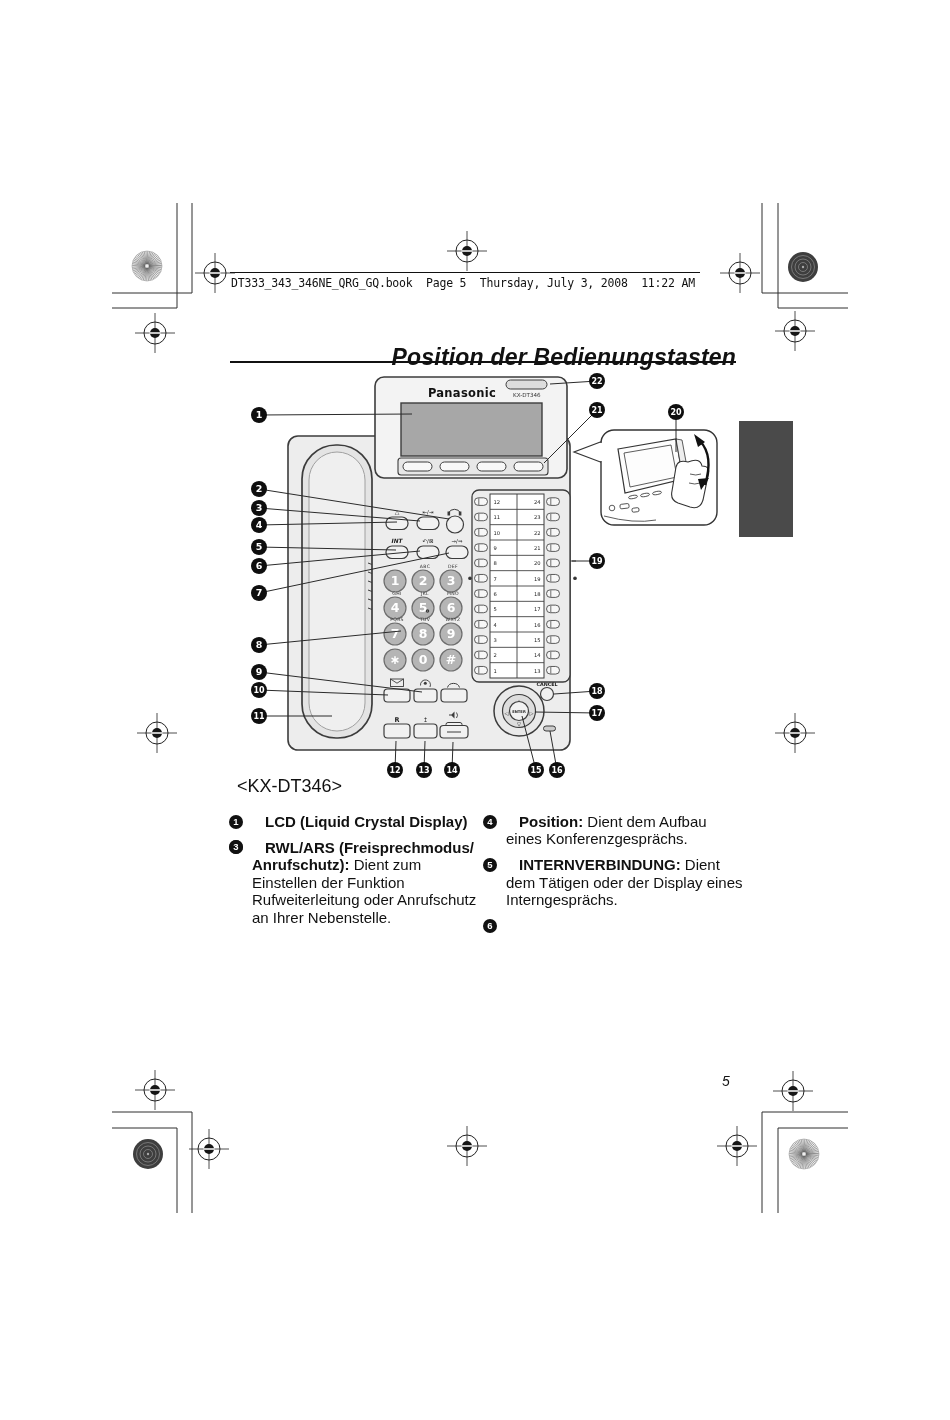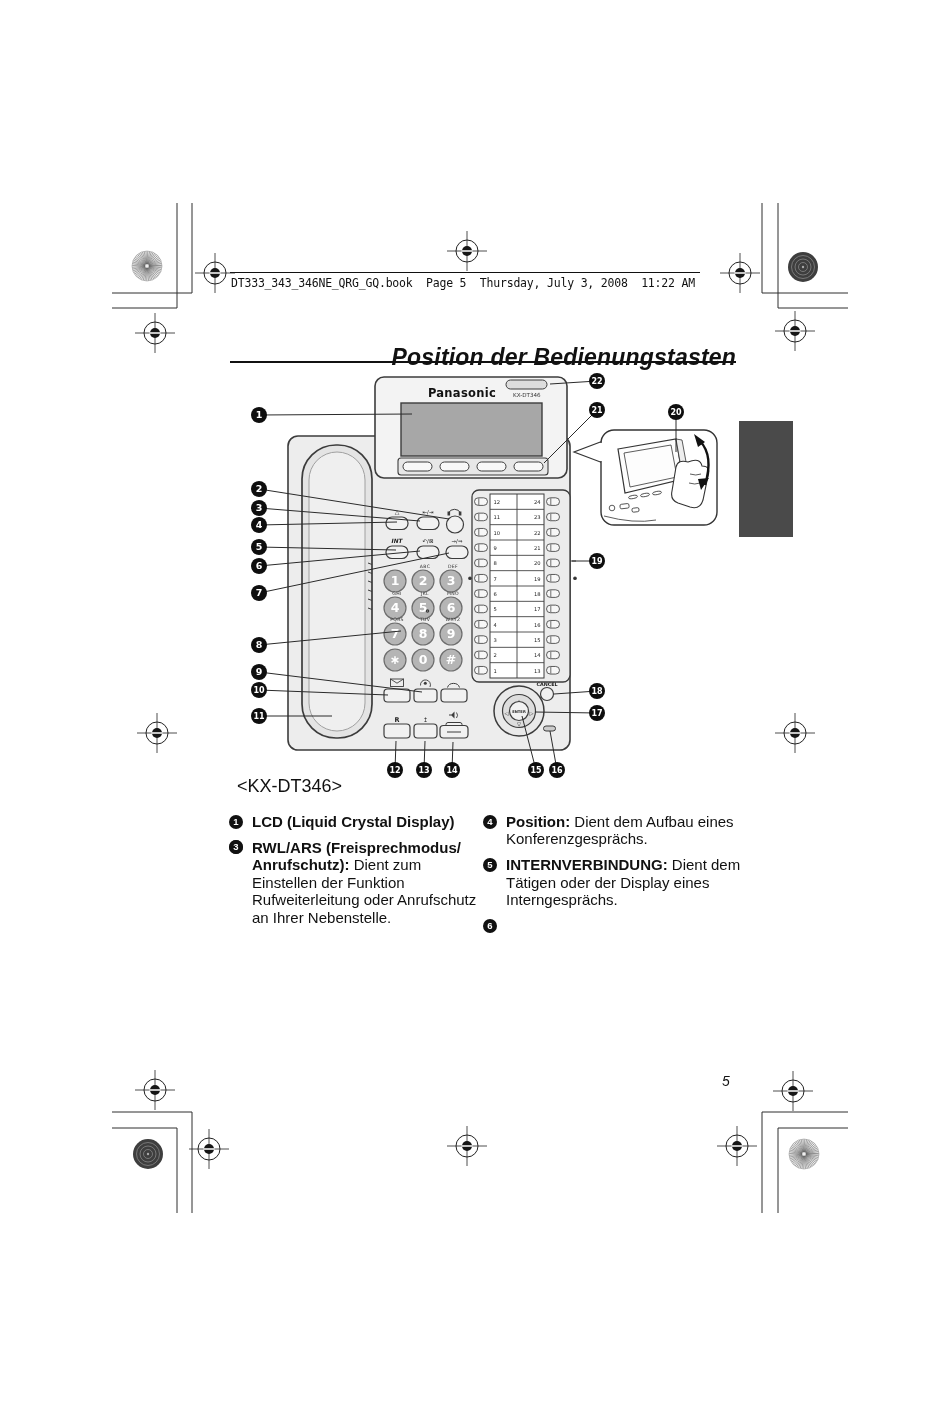--- a/index.html
+++ b/index.html
@@ -14,21 +14,21 @@
               font-size:23px;font-weight:bold;font-style:italic;letter-spacing:0.2px;}
   #caption{left:229px;top:776px;font-size:18px;margin-left:8px;}
   #page-num{left:722px;top:1073px;font-size:14px;font-style:italic;}
   .def-col{position:absolute;top:813px;font-size:15px;line-height:17.4px;}
   #def-left{left:229px;width:250px;}
   #def-right{left:483px;width:262px;}
   .def-item{position:relative;padding-left:23px;margin-bottom:8.5px;}
   .dbadge{position:absolute;left:0;top:1.5px;width:14px;height:14px;border-radius:50%;
           background:#111;color:#fff;font-size:9.5px;font-weight:bold;
           text-align:center;line-height:14px;}
-  .term{font-weight:bold;}
+  .term{font-weight:bold;margin-left:13px;}
 </style>
 </head>
 <body>
 
 <svg id="diagram" width="950" height="1420" viewBox="0 0 950 1420">
 
   <g stroke="#2f2f2f" stroke-width="1" fill="none">
     <path d="M112 293 H192 M112 308 H177 M192 203 V293 M177 203 V308"></path>
     <path d="M848 293 H762 M848 308 H778 M762 203 V293 M778 203 V308"></path>
     <path d="M112 1112 H192 M112 1128 H177 M192 1112 V1213 M177 1128 V1213"></path>

